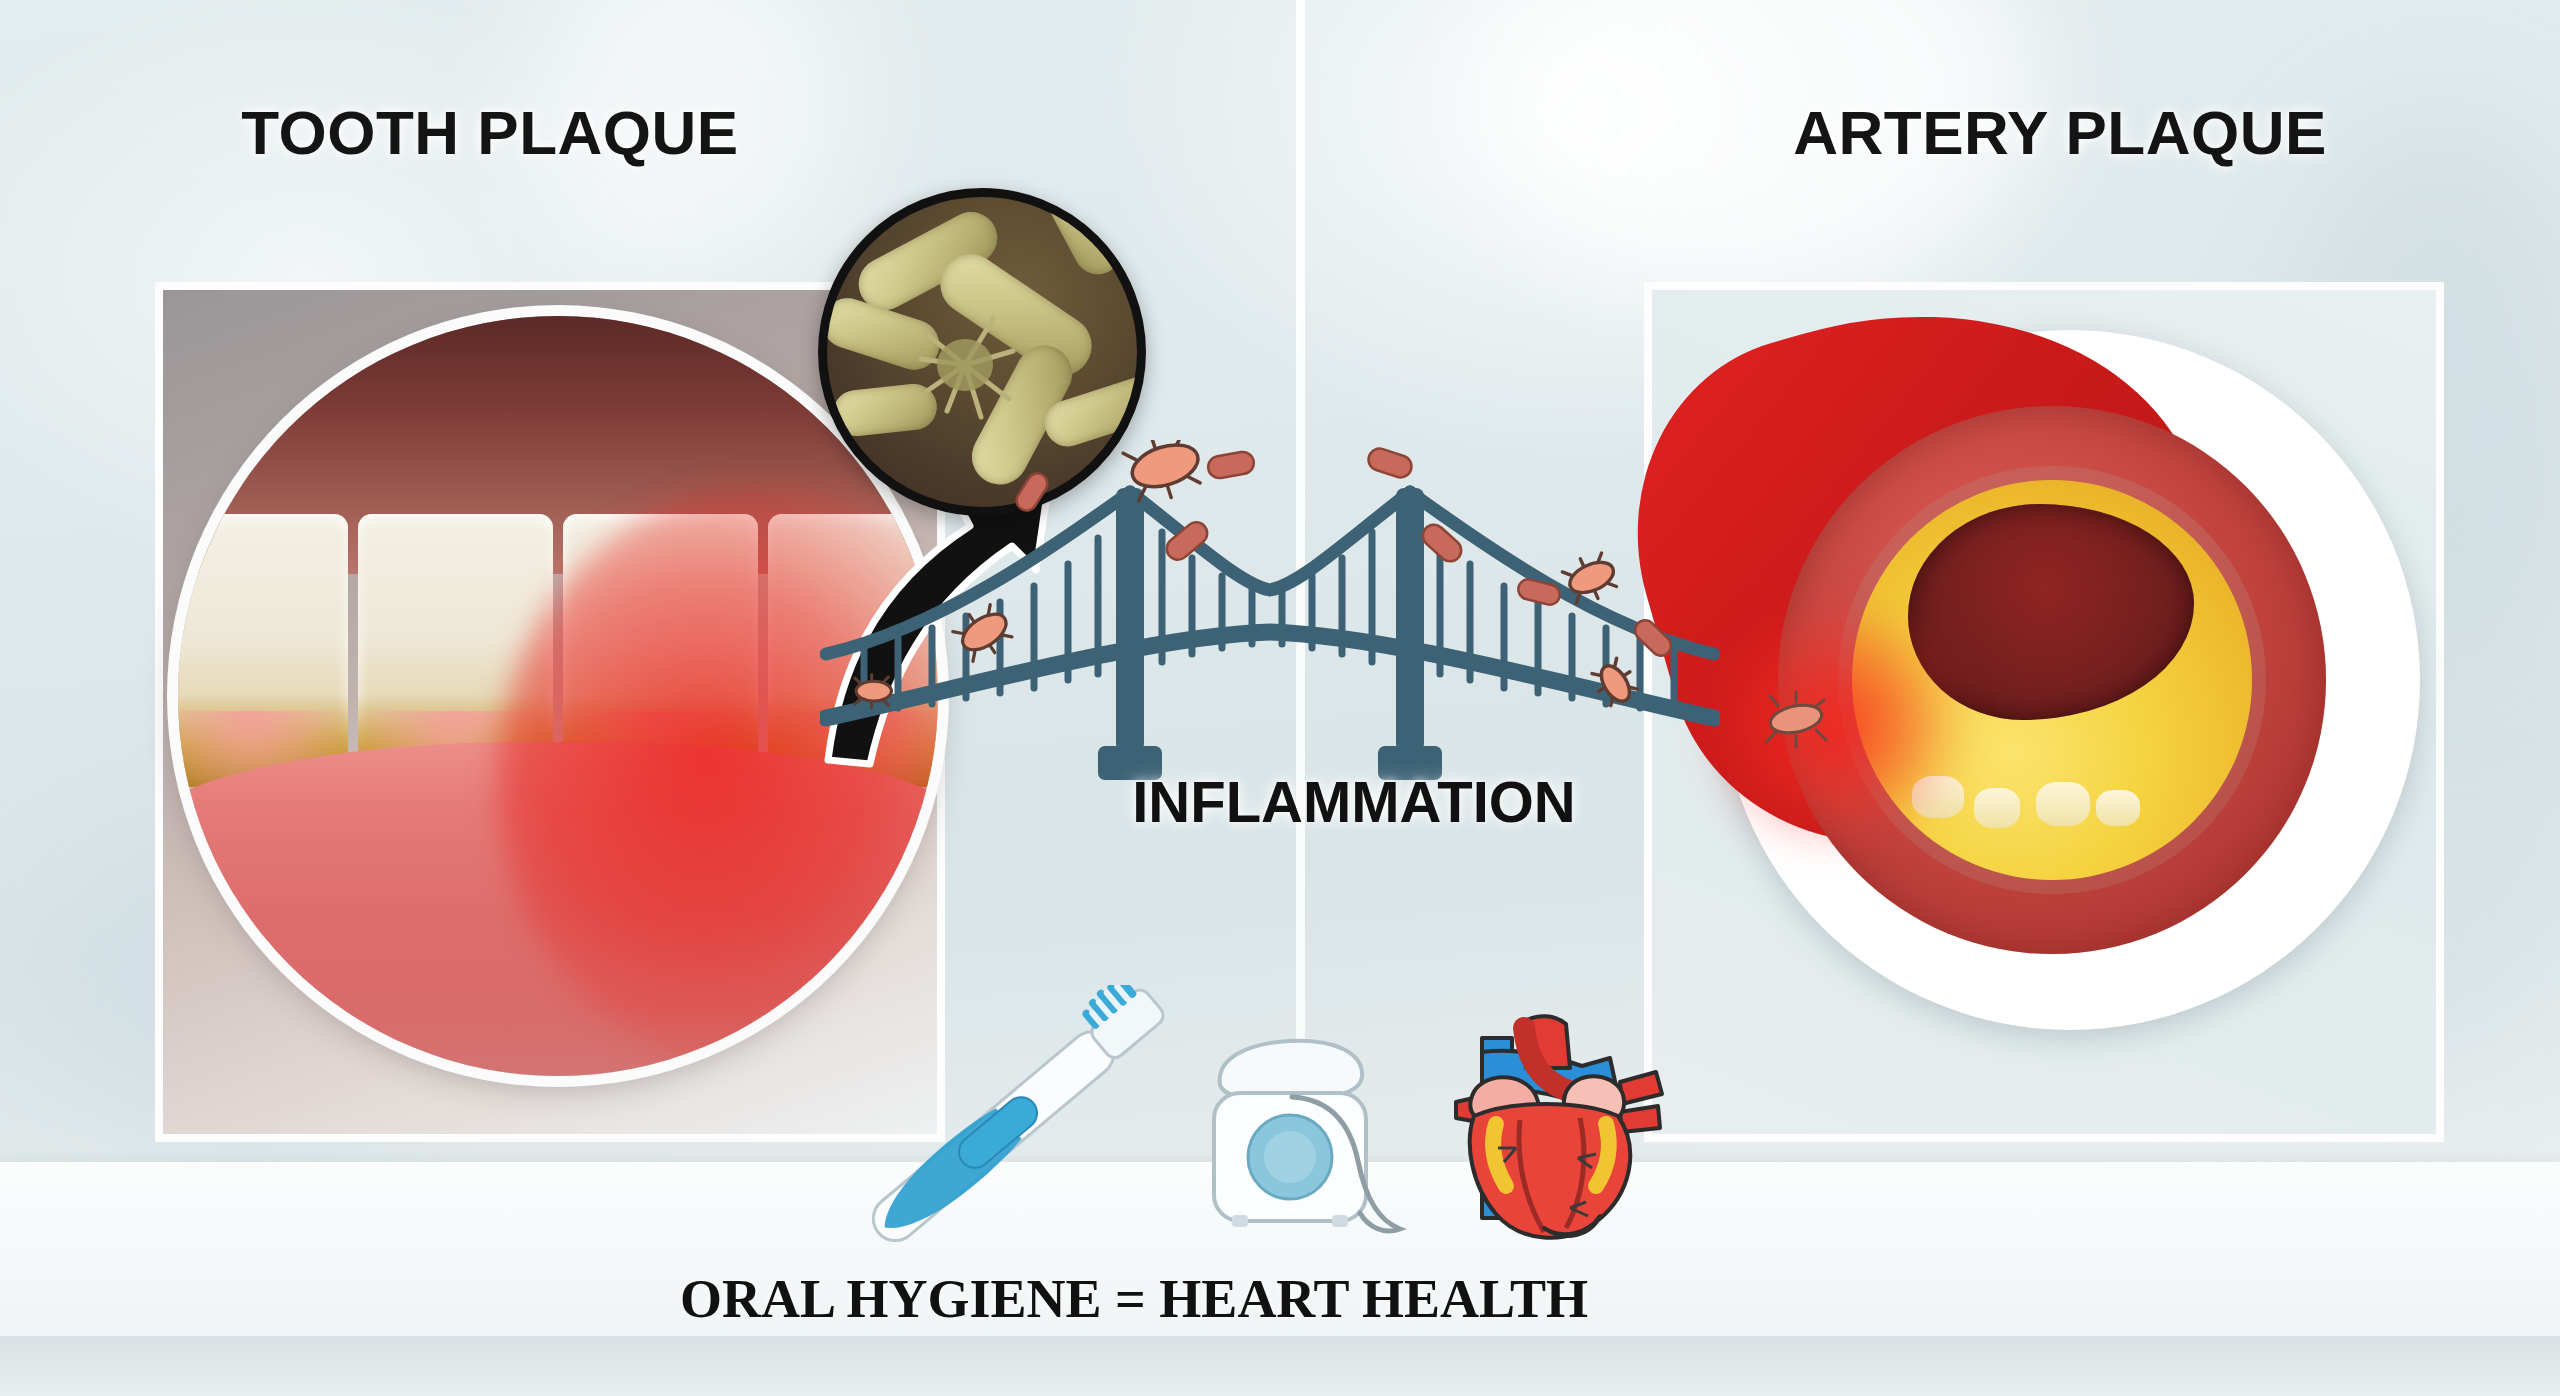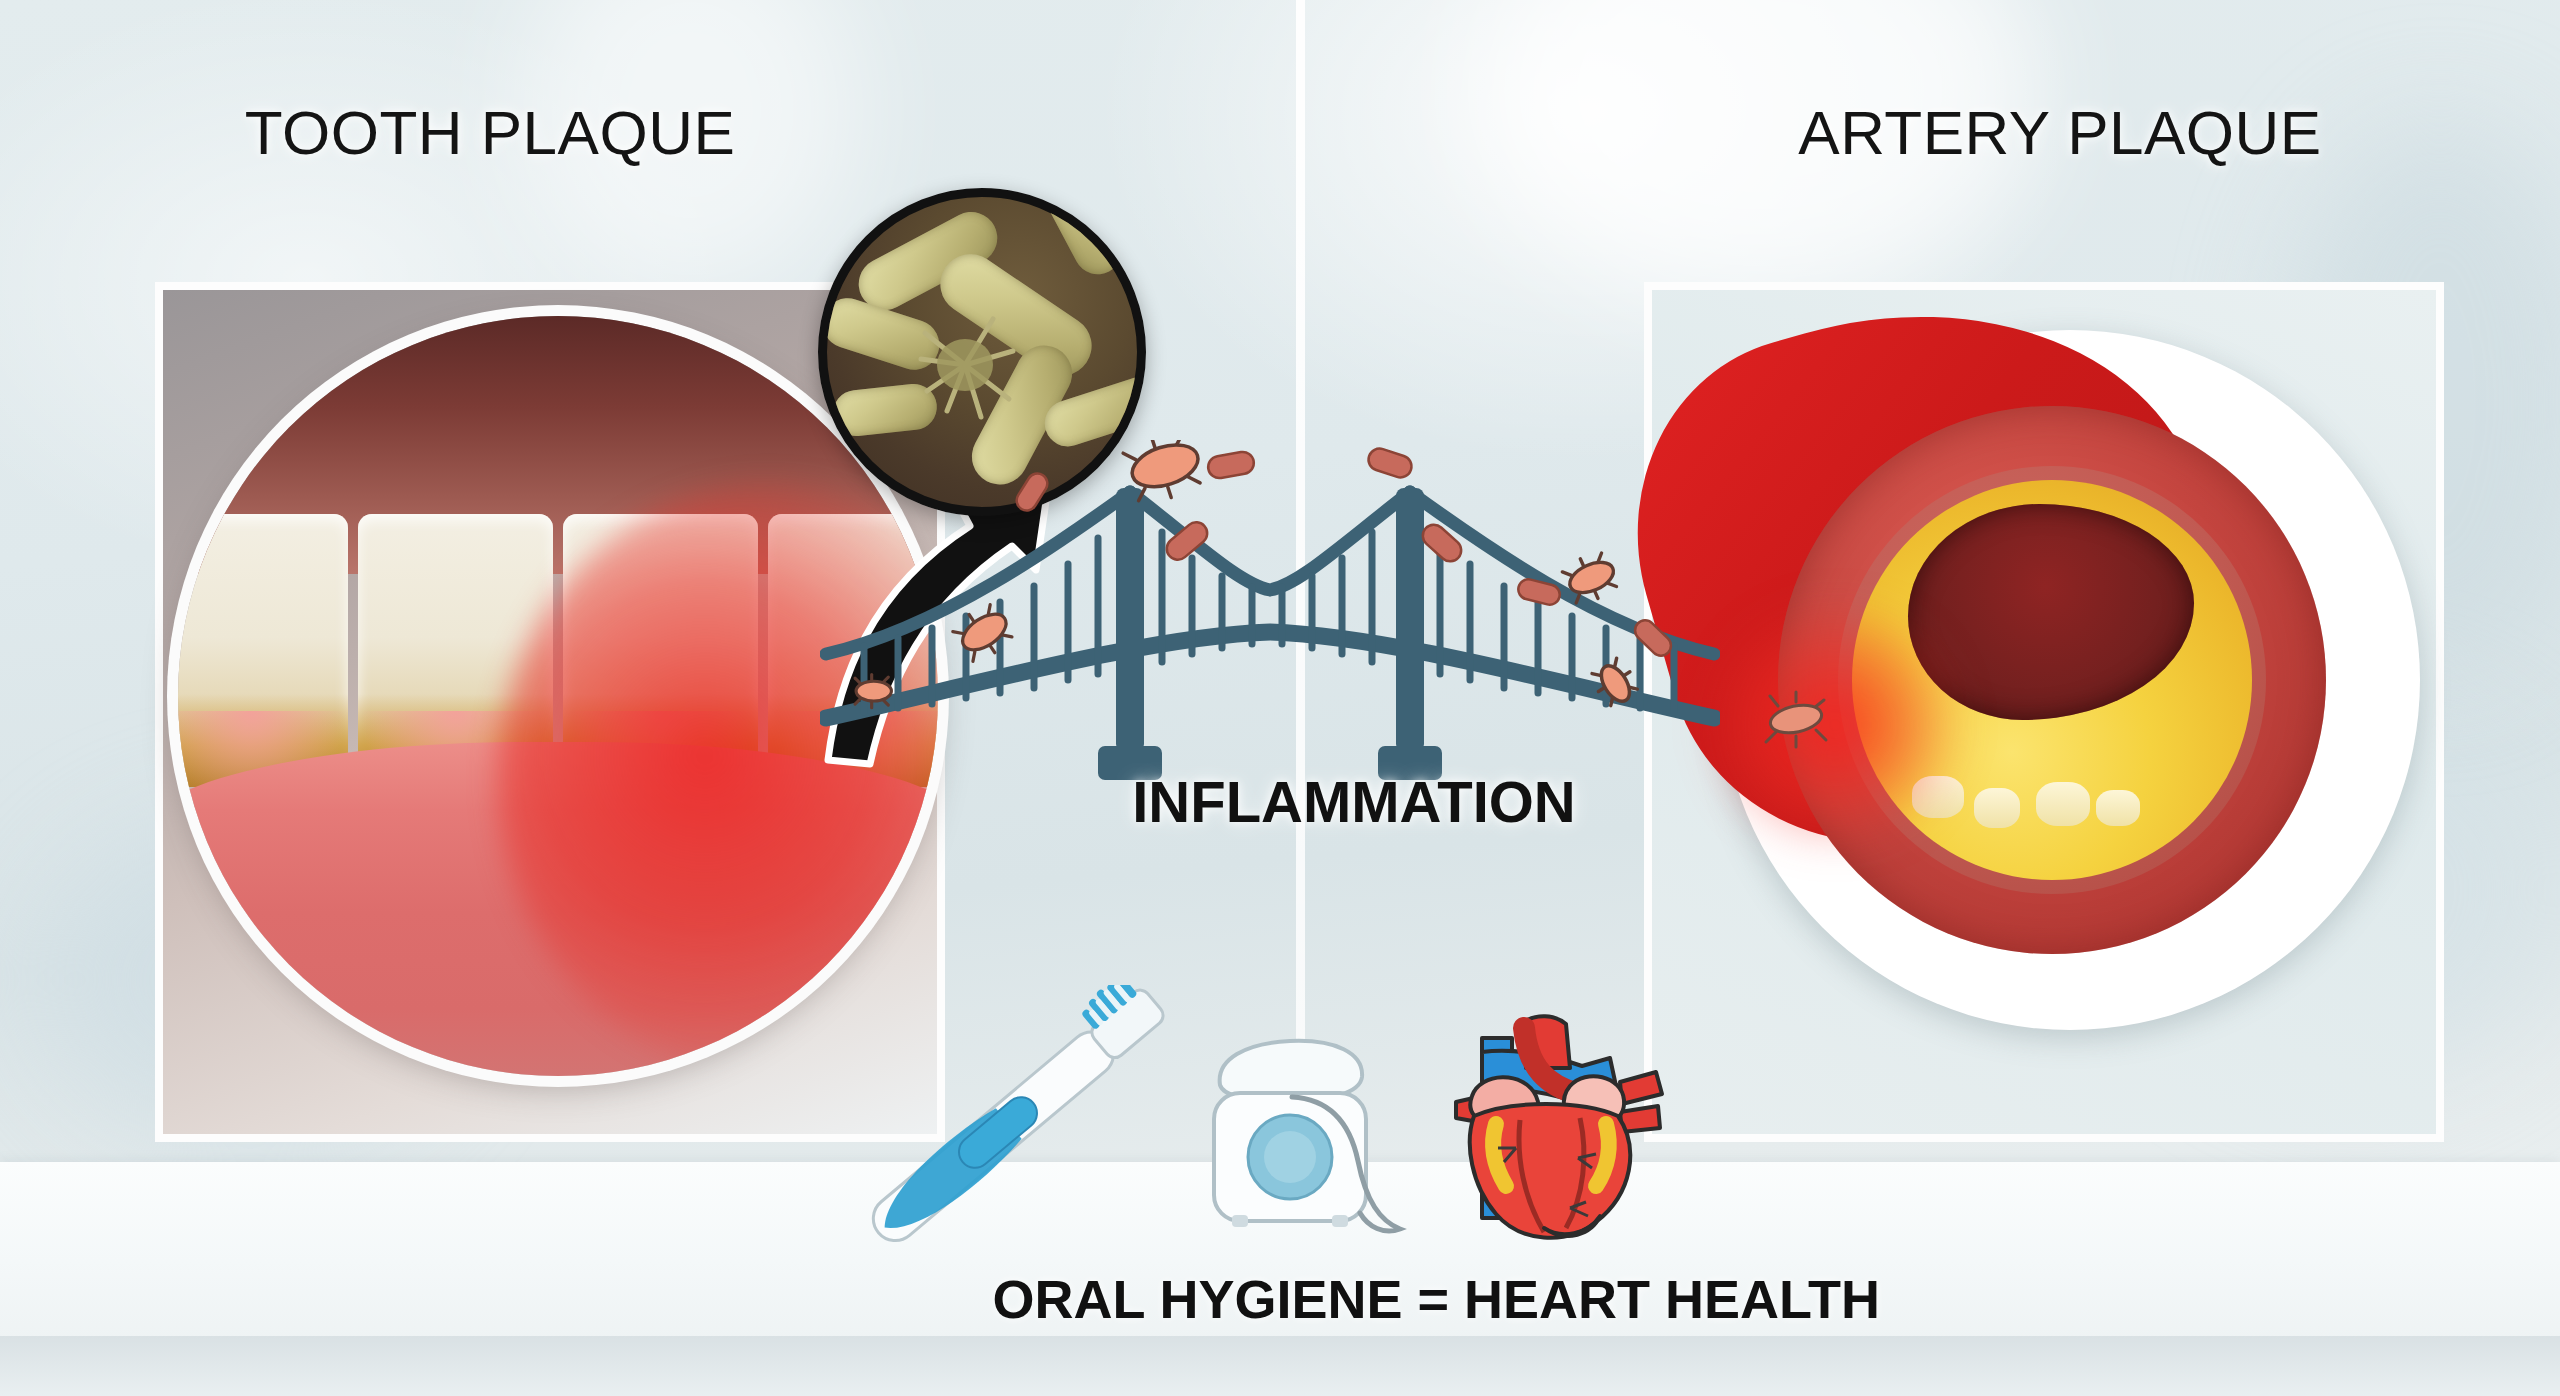--- a/index.html
+++ b/index.html
@@ -13,21 +13,21 @@
       linear-gradient(175deg,#e3ecee 0%,#dfe9ec 35%,#d9e4e7 60%,#e6eced 80%,#eef3f4 100%);
   }
   
   .bgblob{position:absolute;border-radius:50%;filter:blur(55px);pointer-events:none;}
 
   
   .divider{position:absolute;top:0;bottom:0;width:9px;background:linear-gradient(to bottom,rgba(255,255,255,.95),rgba(255,255,255,.75));}
 
   
   .heading{position:absolute;text-align:center;color:#141414;}
-  .heading .h1{font-size:62px;font-weight:normal;letter-spacing:.5px;line-height:1.05;
+  .heading .h1{font-size:62px;font-weight:bold;letter-spacing:.5px;line-height:1.05;
     text-shadow:0 0 9px rgba(255,255,255,.95),0 0 18px rgba(255,255,255,.8);}
   .heading .h2{font-size:48px;font-weight:normal;line-height:1.15;margin-top:6px;
     text-shadow:0 0 9px rgba(255,255,255,.95);}
 
   
   .panel{position:absolute;border:8px solid #fdfdfd;box-sizing:border-box;}
   .panel-left{background:linear-gradient(160deg,#9a9698 0%,#b2a6a4 30%,#cfc0bb 55%,#e4dcd8 80%,#eef1f2 100%);}
   .panel-right{background:linear-gradient(200deg,#e9f0f1 0%,#dfeaec 45%,#e7eeef 100%);}
 
   
@@ -92,22 +92,22 @@
   .centercap{position:absolute;text-align:center;color:#111;font-weight:bold;font-size:58px;line-height:1.1;
     text-shadow:0 0 10px rgba(255,255,255,.95),0 0 20px rgba(255,255,255,.8);}
 
   
   .counter{position:absolute;left:0;right:0;background:linear-gradient(180deg,#fbfdfd 0%,#f4f8f9 55%,#eef3f4 100%);
     box-shadow:0 -2px 10px rgba(120,140,150,.12);}
   .counter-edge{position:absolute;left:0;right:0;background:linear-gradient(180deg,#d9e1e4,#e9eff1);}
 
   
   .icons{position:absolute;}
-  .bottomcap{position:absolute;text-align:right;color:#111;font-weight:bold;font-size:54px;
-    text-shadow:0 0 8px rgba(255,255,255,.9);}
+  .bottomcap{position:absolute;text-align:left;color:#111;font-weight:bold;font-size:54px;
+    text-shadow:0 0 8px rgba(255,255,255,.9);font-family:Liberation Serif, serif;}
 </style>
 </head>
 <body>
 
 <div id="stage">
 
   <div class="bgblob" style="left:520px;top:-80px;width:340px;height:380px;background:rgba(255,255,255,.55);"></div>
   <div class="bgblob" style="left:1480px;top:-120px;width:560px;height:420px;background:rgba(255,255,255,.7);"></div>
   <div class="bgblob" style="left:40px;top:820px;width:420px;height:320px;background:rgba(205,220,226,.6);"></div>
   <div class="bgblob" style="left:2150px;top:700px;width:420px;height:380px;background:rgba(210,224,229,.55);"></div>

